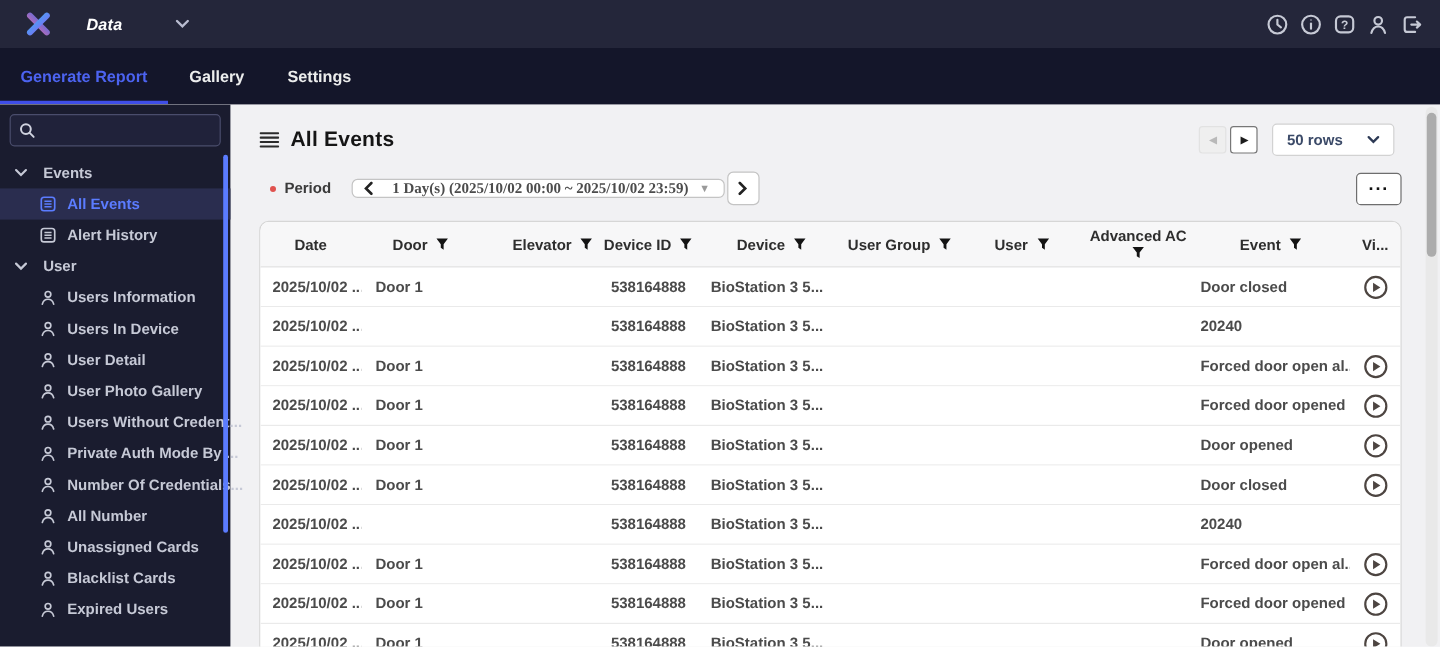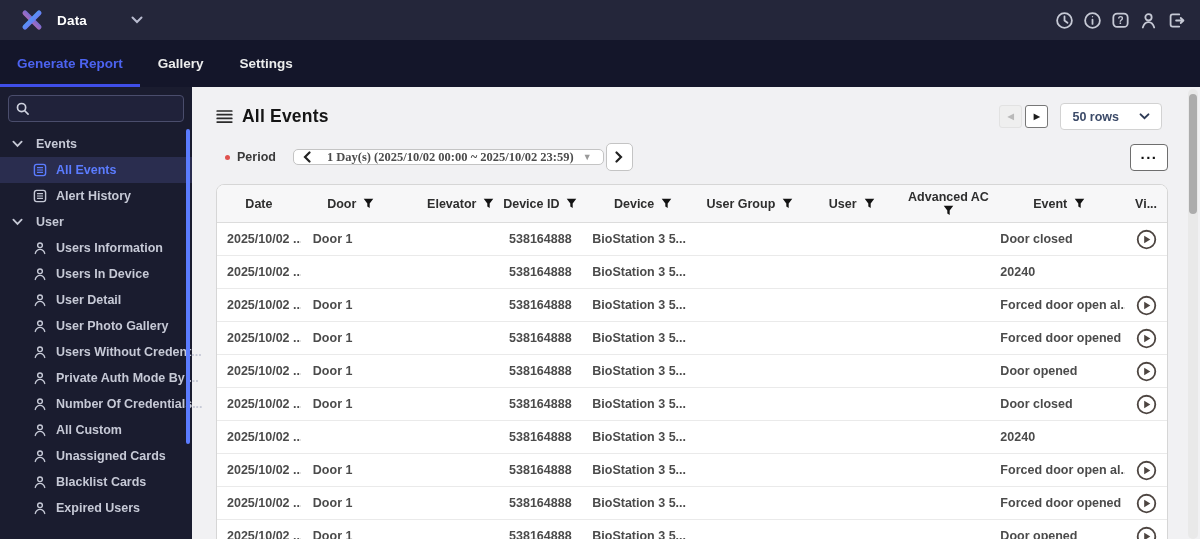--- a/index.html
+++ b/index.html
@@ -3,21 +3,21 @@
 <meta charset="utf-8">
 <style>
   * { margin:0; padding:0; box-sizing:border-box; }
   html,body { width:1200px; height:539px; overflow:hidden; }
   body { font-family:"Liberation Sans", sans-serif; background:#f1f1f3; font-weight:700; }
 
   
   .topbar { height:40px; background:#24263a; display:flex; align-items:center; padding:0 14px; }
   .logo { width:24px; height:24px; margin-left:6px; flex:0 0 auto; }
   .app-switch { display:flex; align-items:center; cursor:pointer; }
-  .app-name { color:#fff; font-size:13.5px; margin-left:13px; letter-spacing:.2px; }
+  .app-name { color:#fff; font-size:13.5px; margin-left:28px; letter-spacing:.2px;font-style:italic; }
   .app-caret { margin-left:44px; color:#b9bcd0; display:flex; }
   .topbar-icons { margin-left:auto; display:flex; align-items:center; gap:9px; color:#c6c9d5; }
   .tb-icon { width:19px; height:19px; display:flex; align-items:center; justify-content:center; cursor:pointer; }
 
   
   .navbar { height:47px; background:#14162a; display:flex; align-items:stretch; }
   .nav-tab { display:flex; align-items:center; padding:0 18px; font-size:13.5px; color:#eceded; cursor:pointer; }
   .nav-tab:first-child { padding:4px 17px; }
   .nav-tab.active { color:#4c63f0; box-shadow:inset 0 -3px 0 #3f4ee8; }
 
@@ -254,21 +254,21 @@
           </span>
           <span class="item-label">Number Of Credentials...</span>
         </div>
         <div class="tree-item">
           <span style="display:flex;">
             <svg width="14" height="14" viewBox="0 0 16 16" fill="none" stroke="currentColor" stroke-width="1.6">
               <circle cx="8" cy="4.9" r="2.7"></circle>
               <path d="M2.6 14.2c.9-3.2 2.9-4.6 5.4-4.6s4.5 1.4 5.4 4.6" stroke-linecap="round"></path>
             </svg>
           </span>
-          <span class="item-label">All Custom</span>
+          <span class="item-label">All Number</span>
         </div>
         <div class="tree-item">
           <span style="display:flex;">
             <svg width="14" height="14" viewBox="0 0 16 16" fill="none" stroke="currentColor" stroke-width="1.6">
               <circle cx="8" cy="4.9" r="2.7"></circle>
               <path d="M2.6 14.2c.9-3.2 2.9-4.6 5.4-4.6s4.5 1.4 5.4 4.6" stroke-linecap="round"></path>
             </svg>
           </span>
           <span class="item-label">Unassigned Cards</span>
         </div>

